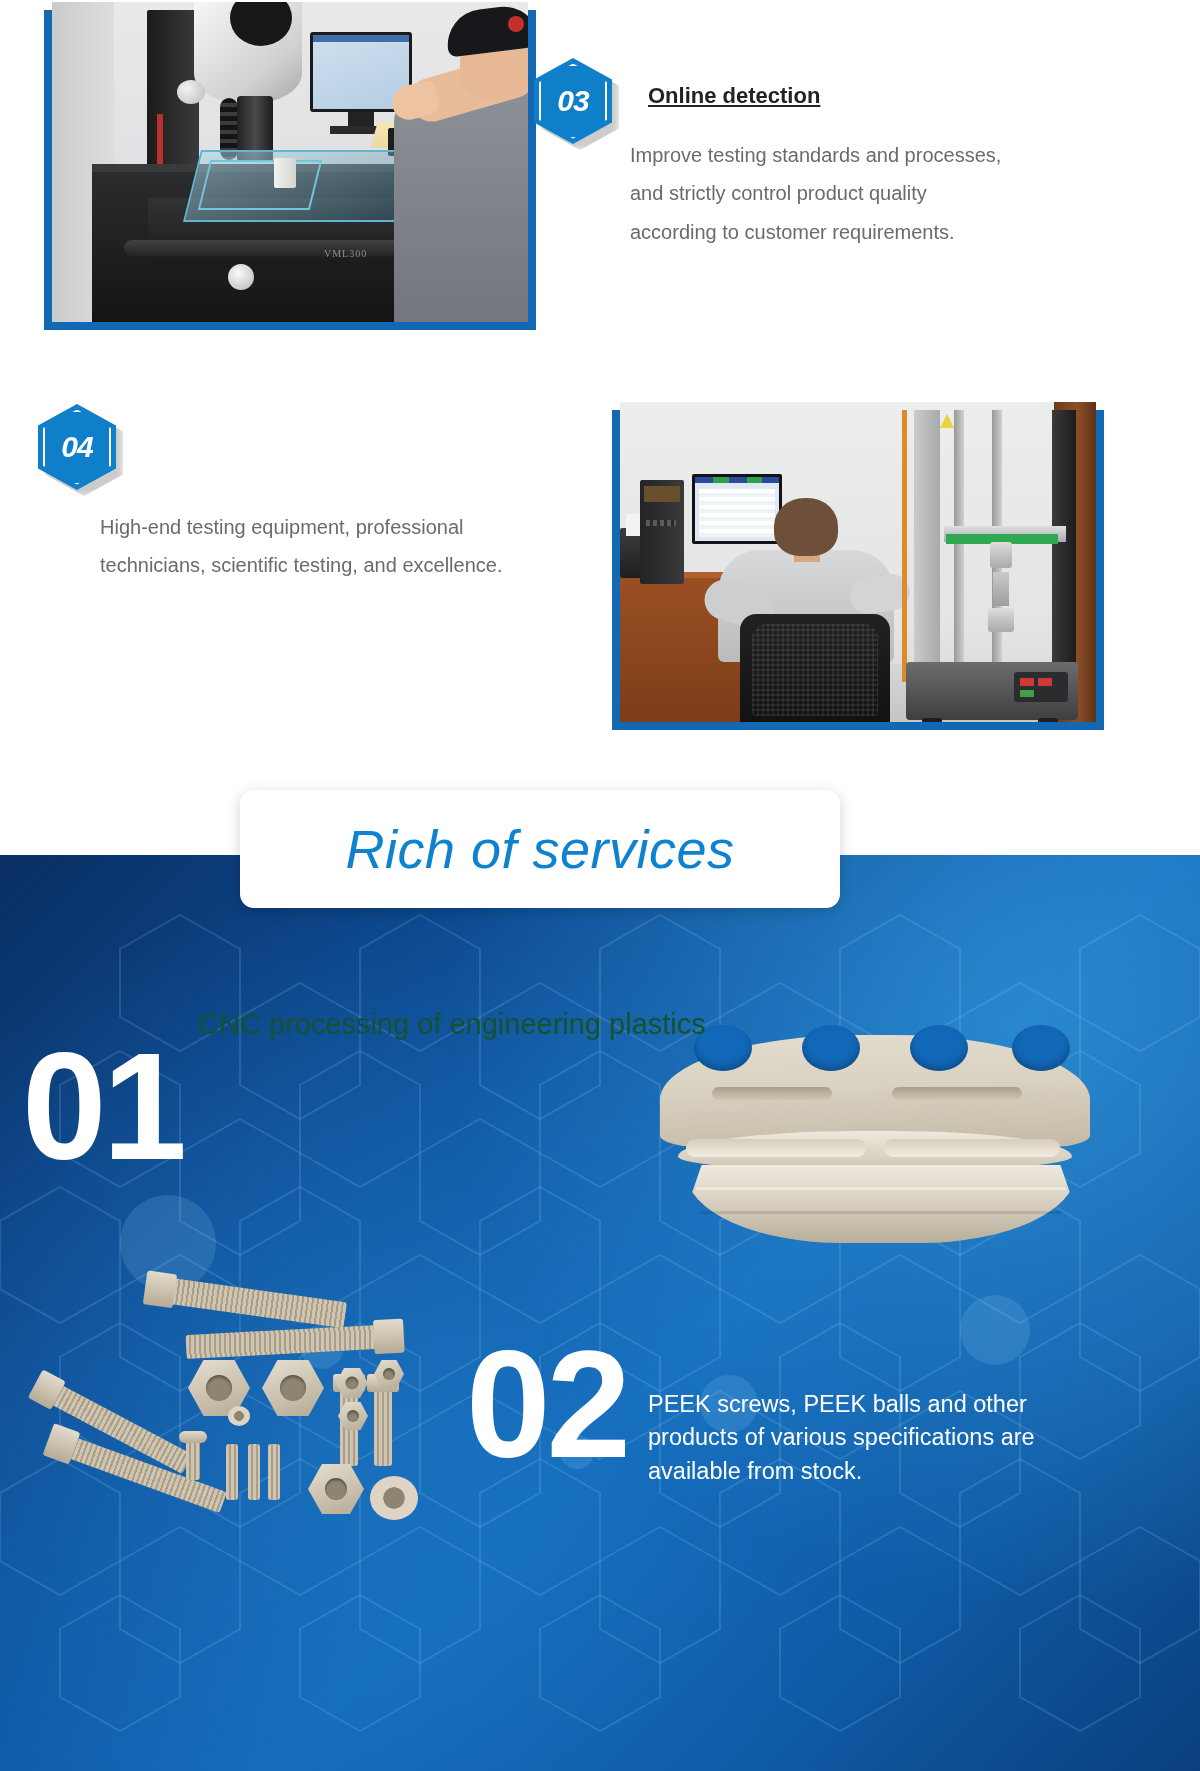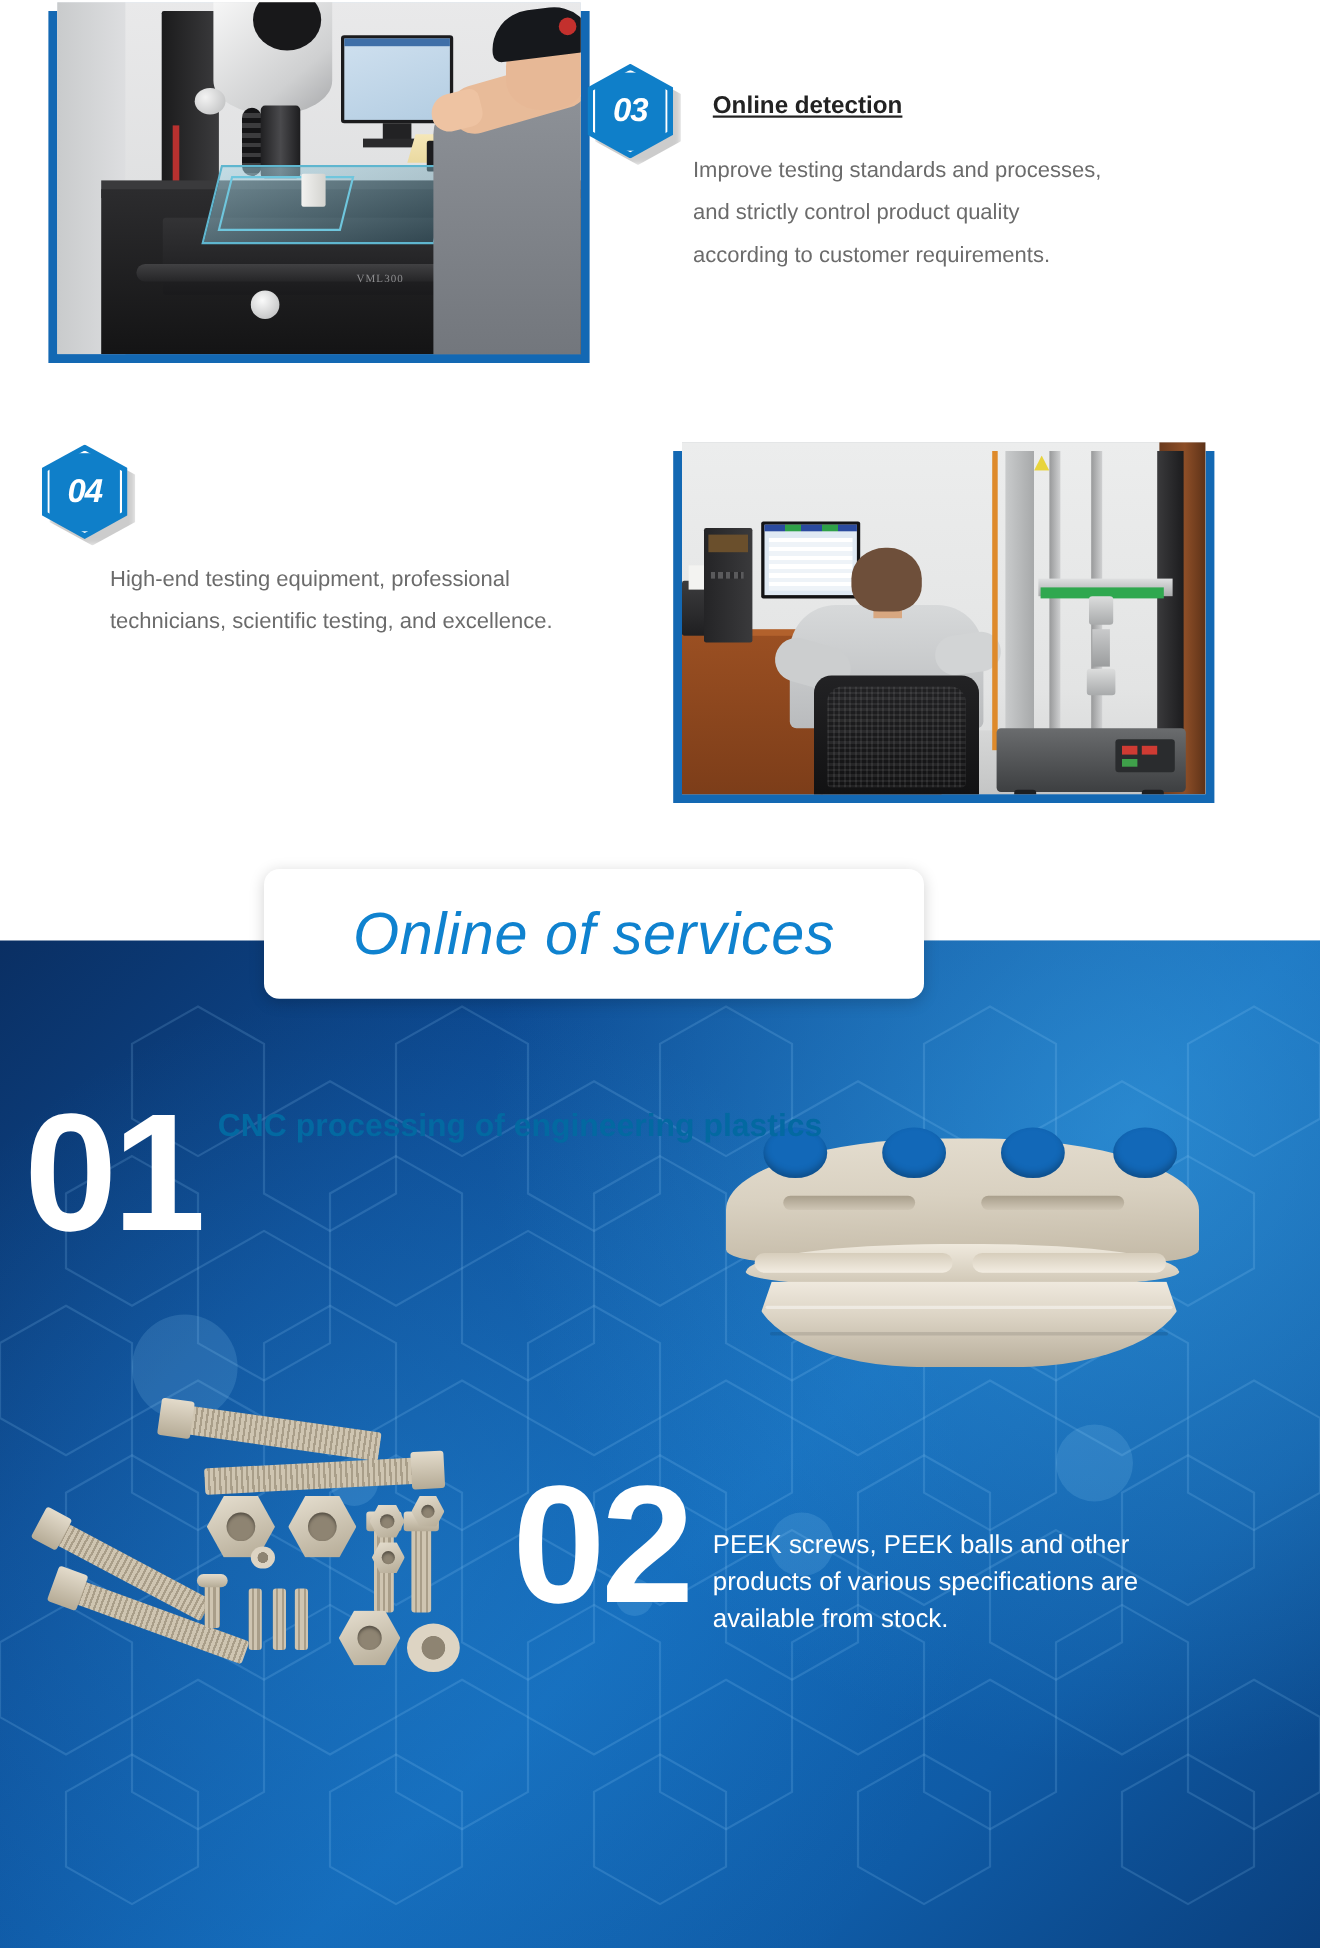--- a/index.html
+++ b/index.html
@@ -229,21 +229,21 @@
   .title-card span {
     color:#0f82cf; font-size:54px; font-style:italic; font-weight:normal;
     letter-spacing:.5px;
   }
 
   .bignum {
     position:absolute; color:#ffffff; font-size:152px; font-weight:bold;
     line-height:1; letter-spacing:-4px; z-index:5;
   }
   .sec-head {
-    position:absolute; color:#0369a1; font-size:29px; font-weight:bold; z-index:5;
+    position:absolute; color:#14532d; font-size:29px; font-weight:normal; z-index:5;
   }
   .sec-body {
     position:absolute; color:#ffffff; font-size:23.5px; line-height:1.42; z-index:5;
   }
 
   
   .peekpart { position:absolute; left:660px; top:1035px; width:430px; height:230px; z-index:4; }
   .pp-top { position:absolute; left:0; top:0; width:430px; height:112px;
             background:linear-gradient(178deg,#e4ddcf 0%,#d9d1c1 46%,#c3b9a6 100%);
             border-radius:46% 46% 10% 10%/ 58% 58% 10% 10%; }
@@ -472,40 +472,40 @@
 
     <div class="dot" style="left:120px; top:340px; width:96px; height:96px;"></div>
     <div class="dot" style="left:300px; top:470px; width:44px; height:44px;"></div>
     <div class="dot" style="left:700px; top:520px; width:58px; height:58px;"></div>
     <div class="dot" style="left:960px; top:440px; width:70px; height:70px;"></div>
     <div class="dot" style="left:560px; top:580px; width:34px; height:34px;"></div>
     <div class="dot" style="left:860px; top:300px; width:52px; height:52px;"></div>
   </div>
 
   <div class="title-card">
-    <span>Online of services</span>
+    <span>Rich of services</span>
   </div>
 
   <div class="peekpart">
     <div class="pp-top"></div>
     <div class="pp-notch" style="left:34px;"></div>
     <div class="pp-notch" style="left:142px;"></div>
     <div class="pp-notch" style="left:250px;"></div>
     <div class="pp-notch" style="left:352px;"></div>
     <div class="pp-slot" style="left:52px;  top:52px; width:120px;"></div>
     <div class="pp-slot" style="left:232px; top:52px; width:130px;"></div>
     <div class="pp-mid"></div>
     <div class="pp-bar"></div>
     <div class="pp-bar2"></div>
     <div class="pp-base"></div>
     <div class="pp-baseline"></div>
     <div class="pp-baseline2"></div>
   </div>
 
-  <div class="bignum" style="left:22px; top:990px;text-align:center;">01</div>
+  <div class="bignum" style="left:22px; top:1030px;text-align:center;">01</div>
   <div class="sec-head" style="left:198px; top:1008px; width:760px;">CNC processing of engineering plastics</div>
 
   <div class="fasteners">
     <div class="bolt" style="left:128px; top:22px; width:178px; height:26px; transform:rotate(8deg);">
       <div class="shank"></div>
       <div class="head" style="left:-24px; top:-4px; width:30px; height:34px;"></div>
     </div>
     <div class="bolt" style="left:146px; top:62px; width:192px; height:24px; transform:rotate(-3deg);">
       <div class="shank"></div>
       <div class="head" style="right:-26px; top:-5px; width:30px; height:34px;"></div>

